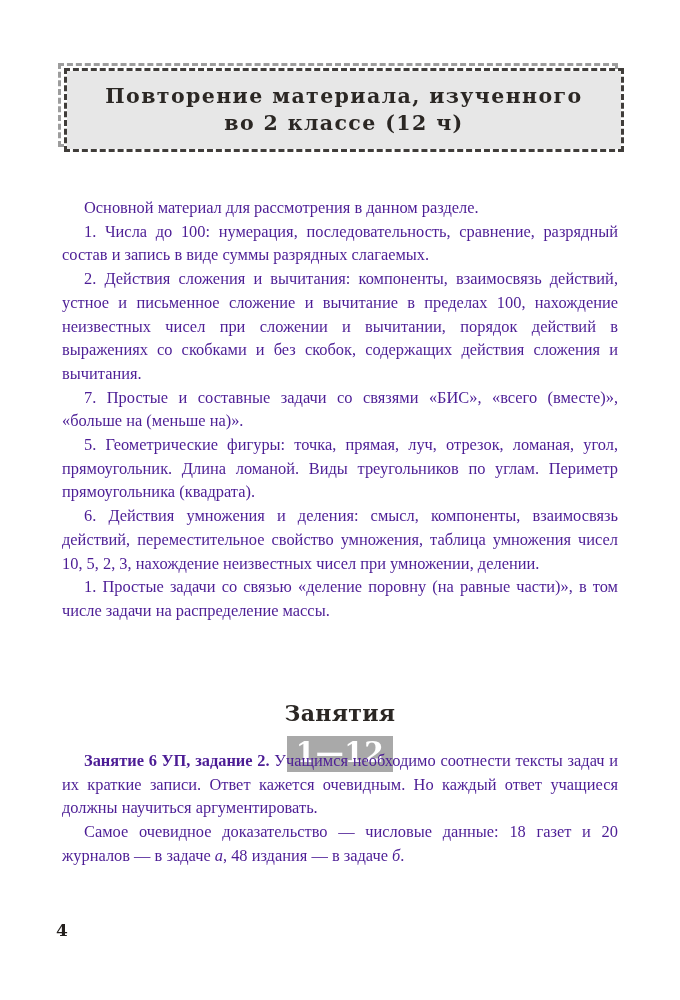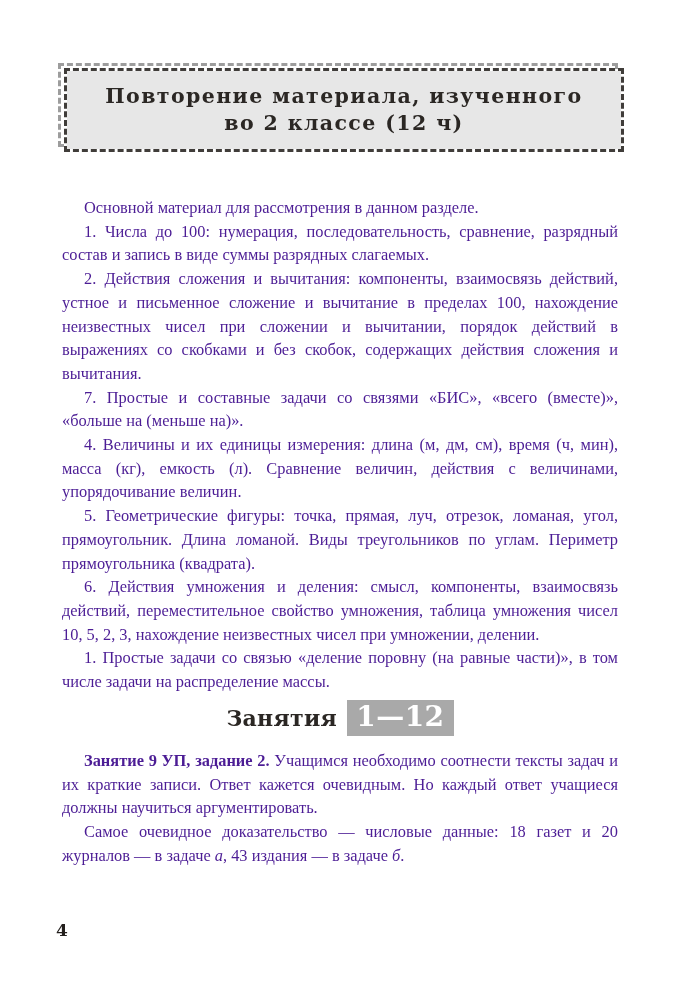--- a/index.html
+++ b/index.html
@@ -99,20 +99,21 @@
   
   .lesson-heading {
     position: absolute;
     left: 0;
     top: 700px;
     width: 680px;
     display: flex;
     align-items: center;
     justify-content: center;
     gap: 10px;
+    flex-direction: column;
   }
   .lesson-word {
     font-family: "DejaVu Serif", "Liberation Serif", serif;
     font-weight: bold;
     font-size: 22px;
     letter-spacing: 0.3px;
     color: #2b2724;
   }
   .lesson-range {
     display: inline-block;
@@ -160,31 +161,30 @@
       <div class="banner-line">Повторение материала, изученного</div>
       <div class="banner-line">во 2 классе (12 ч)</div>
     </div>
   </div>
 
   <div class="prose">
     <p class="para">Основной материал для рассмотрения в данном разделе.</p>
     <p class="para">1. Числа до 100: нумерация, последовательность, сравнение, разрядный состав и запись в виде суммы разрядных слагаемых.</p>
     <p class="para">2. Действия сложения и вычитания: компоненты, взаимосвязь действий, устное и письменное сложение и вычитание в пределах 100, нахождение неизвестных чисел при сложении и вычитании, порядок действий в выражениях со скобками и без скобок, содержащих действия сложения и вычитания.</p>
     <p class="para">7. Простые и составные задачи со связями «БИС», «всего (вместе)», «больше на (меньше на)».</p>
-    <p class="para">4. Величины и их единицы измерения: длина (м, дм, см), время (ч, мин), масса (кг), емкость (л). Сравнение величин, действия с величинами, упорядочивание величин.</p>
     <p class="para">5. Геометрические фигуры: точка, прямая, луч, отрезок, ломаная, угол, прямоугольник. Длина ломаной. Виды треугольников по углам. Периметр прямоугольника (квадрата).</p>
     <p class="para">6. Действия умножения и деления: смысл, компоненты, взаимосвязь действий, переместительное свойство умножения, таблица умножения чисел 10, 5, 2, 3, нахождение неизвестных чисел при умножении, делении.</p>
     <p class="para">1. Простые задачи со связью «деление поровну (на равные части)», в том числе задачи на распределение массы.</p>
   </div>
 
   <div class="lesson-heading">
     <span class="lesson-word">Занятия</span>
     <span class="lesson-range">1—12</span>
   </div>
 
   <div class="prose-lower">
-    <p class="para"><b>Занятие 9 УП, задание 2.</b><span> Учащимся необходимо соотнести тексты задач и их краткие записи. Ответ кажется очевидным. Но каждый ответ учащиеся должны научиться аргументировать.</span></p>
-    <p class="para"><span>Самое очевидное доказательство — числовые данные: 18 газет и 20 журналов — в задаче </span><i>а</i><span>, 43 издания — в задаче </span><i>б</i><span>.</span></p>
+    <p class="para"><b>Занятие 6 УП, задание 2.</b><span> Учащимся необходимо соотнести тексты задач и их краткие записи. Ответ кажется очевидным. Но каждый ответ учащиеся должны научиться аргументировать.</span></p>
+    <p class="para"><span>Самое очевидное доказательство — числовые данные: 18 газет и 20 журналов — в задаче </span><i>а</i><span>, 48 издания — в задаче </span><i>б</i><span>.</span></p>
   </div>
 
   <div class="folio">4</div>
 
 </div>
 
 </body></html>

